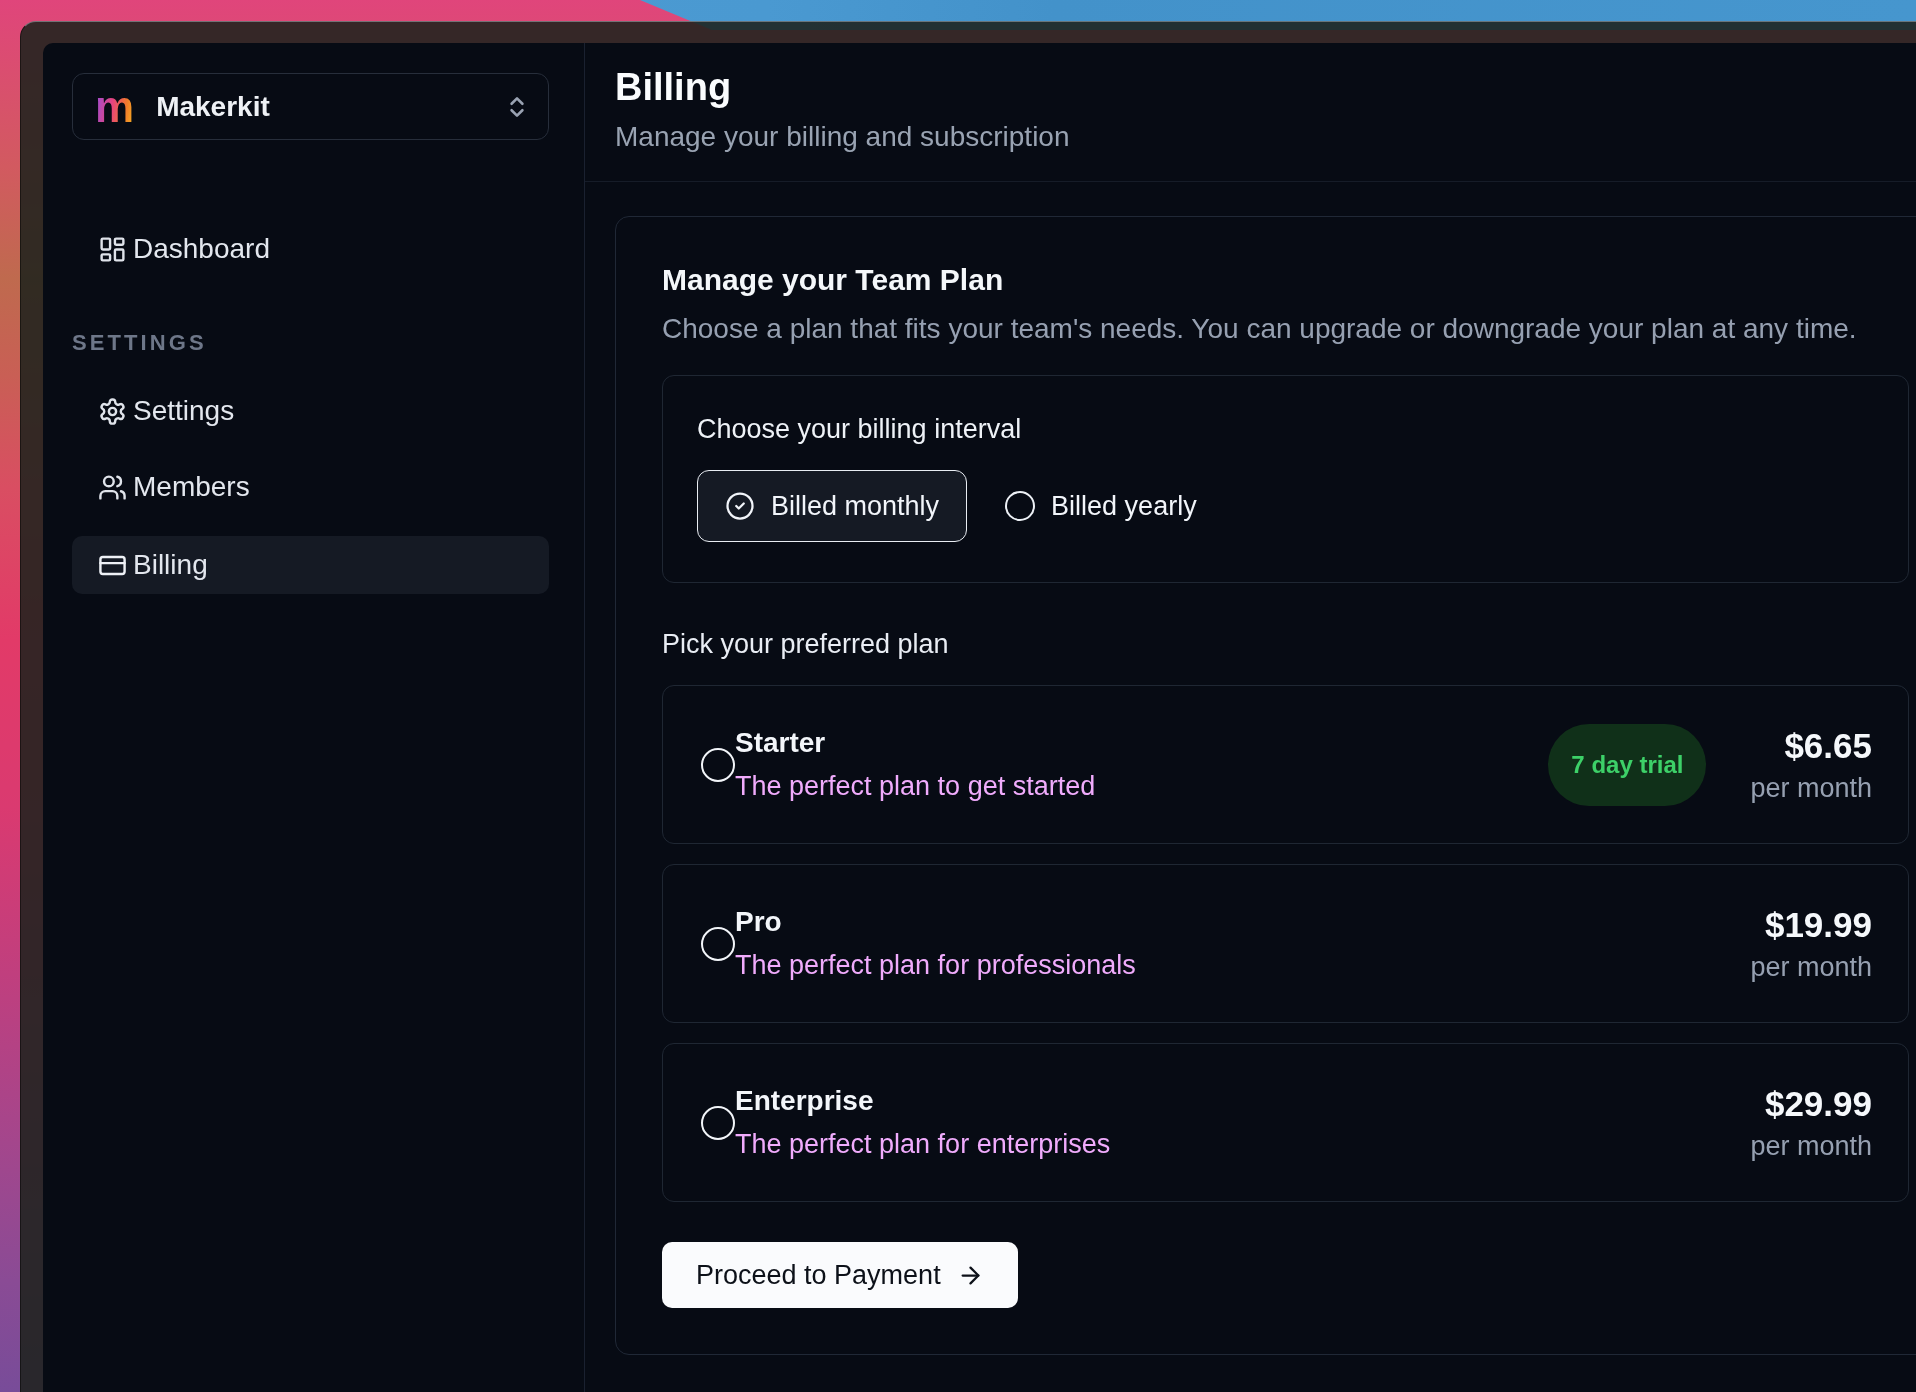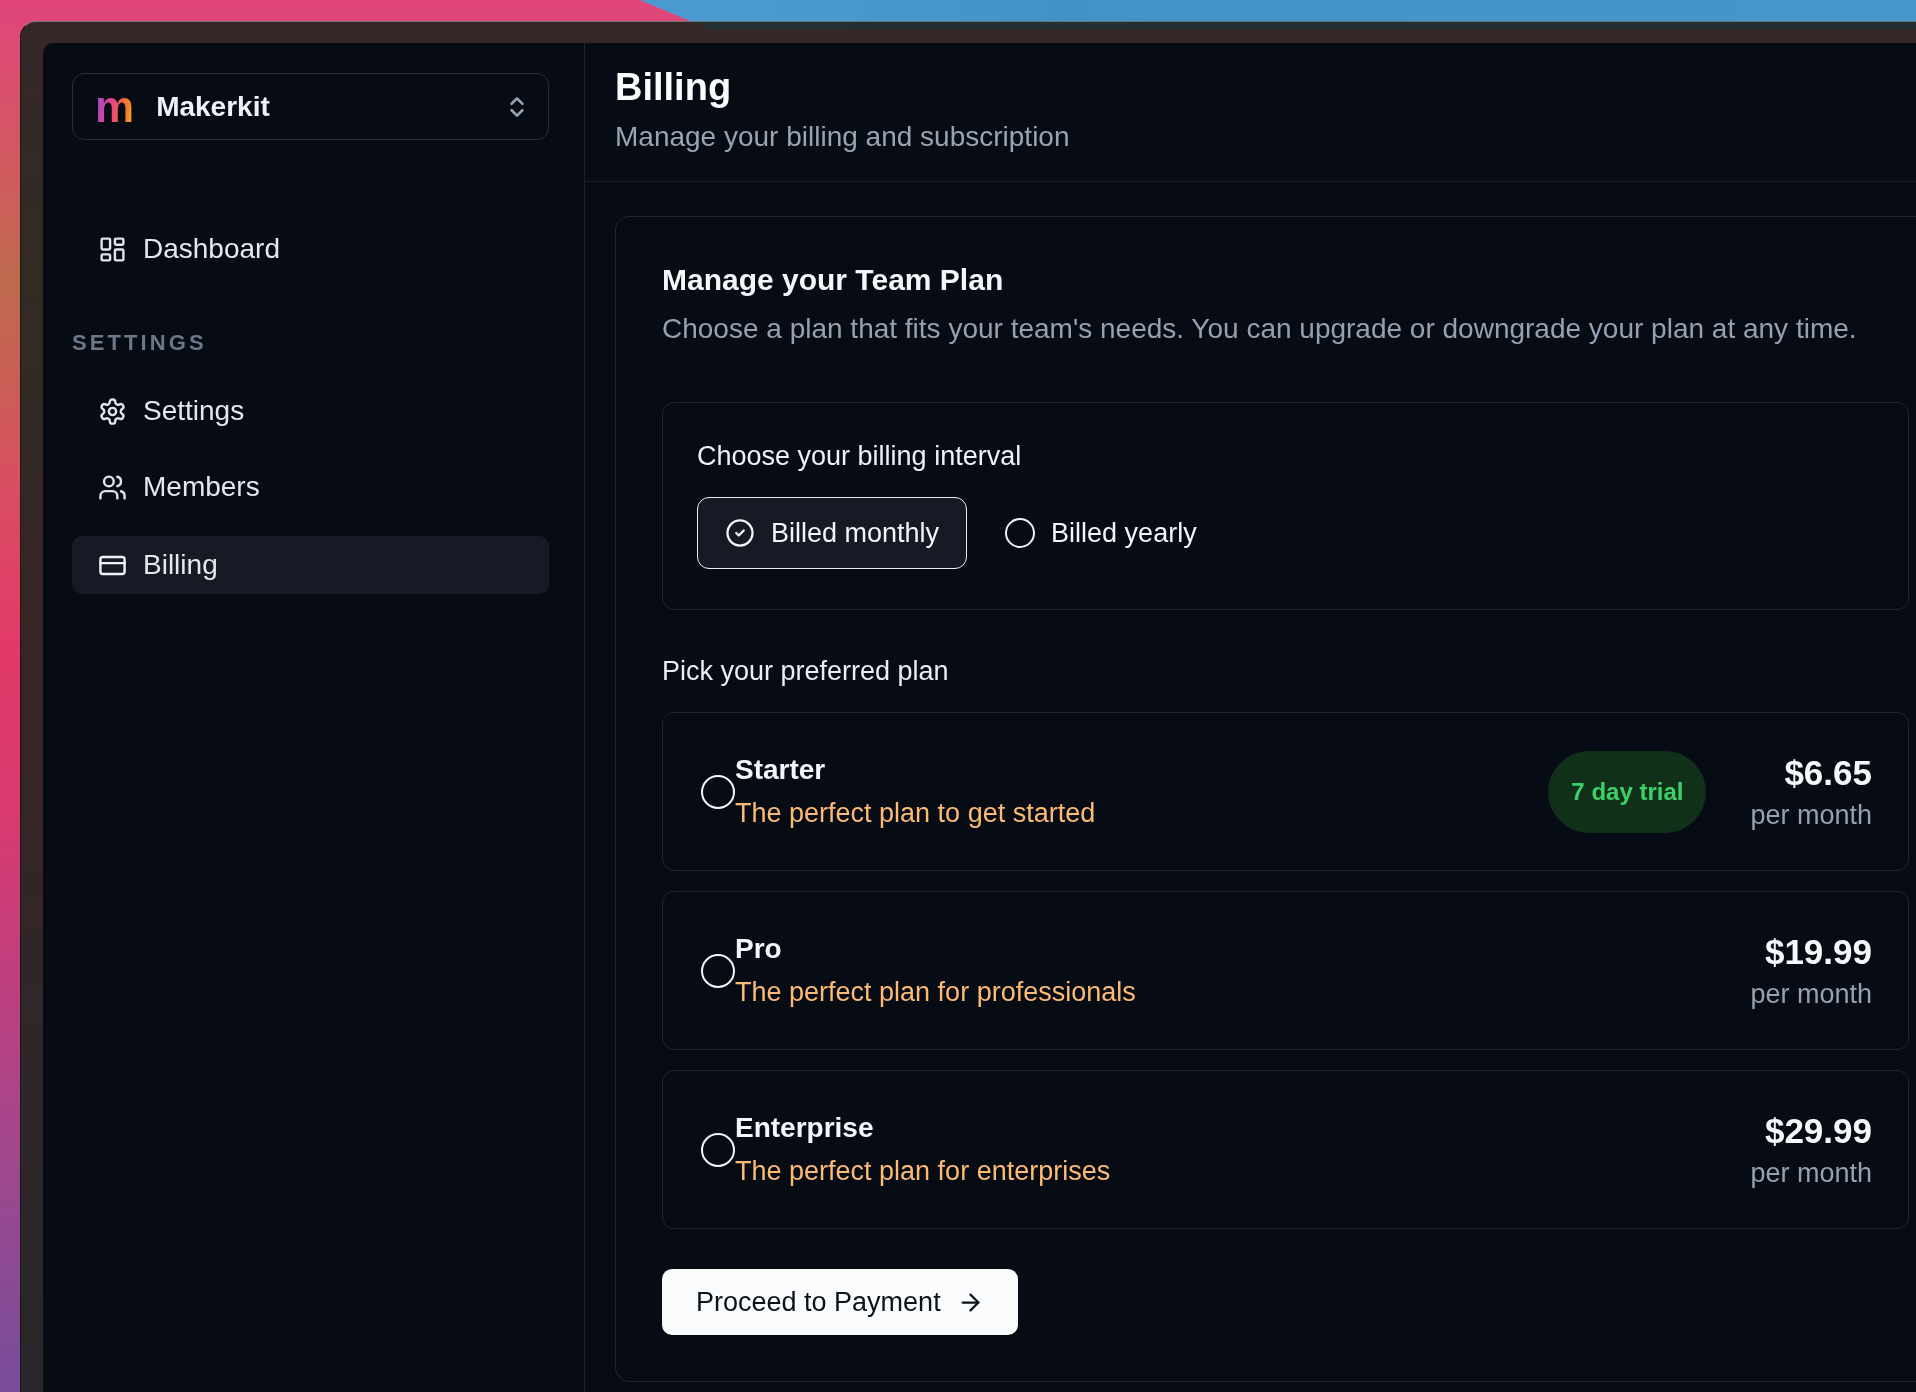--- a/index.html
+++ b/index.html
@@ -29,58 +29,58 @@
   .team-selector { height:67px; border:1px solid #272e3b; border-radius:12px;
     display:flex; align-items:center; padding:0 18px 0 22px; cursor:pointer; }
   .logo-m { font-size:44px; font-weight:700; line-height:1;
     background:linear-gradient(100deg,#9b4dd6 5%,#e8447c 45%,#f07a2b 75%,#f5b81f 100%);
     -webkit-background-clip:text; background-clip:text; color:transparent; margin-right:22px; }
   .team-name { font-size:28px; font-weight:600; color:#eef1f5; }
   .selector-chevrons { margin-left:auto; display:flex; }
 
   .nav-first { margin-top:82px; }
   .nav-item { height:54px; border-radius:10px; display:flex; align-items:center;
-    padding:0 26px; gap:16px; cursor:pointer; color:#e3e7ee; font-size:28px; }
+    padding:0 26px; gap:6px; cursor:pointer; color:#e3e7ee; font-size:28px; }
   .nav-item + .nav-item { margin-top:22px; }
   .nav-item.active { background:#151a24; height:58px; }
   .nav-icon { display:flex; align-items:center; }
   .section-label { margin:54px 0 28px 0; font-size:22px; font-weight:600;
     letter-spacing:0.14em; color:#6e7789; }
 
   
   .main { flex:1; min-width:0; }
   .page-header { padding:20px 0 0 30px; }
   .page-title { font-size:38px; font-weight:700; color:#fafcfe; line-height:48px; }
   .page-subtitle { font-size:28px; color:#99a3b2; margin-top:8px; line-height:36px; }
   .header-divider { margin-top:26px; height:1px; background:#161c28; }
 
   .plan-card { margin:34px -60px 0 30px; border:1px solid #202836; border-radius:14px;
     padding:44px 46px 46px 46px; }
   .card-title { font-size:30px; font-weight:700; color:#f4f7fa; line-height:38px; }
   .card-desc { font-size:28px; color:#96a0b1; margin-top:12px; line-height:36px; }
 
-  .interval-box { margin-top:55px; margin-right:49px; border:1px solid #1f2733;
+  .interval-box { margin-top:28px; margin-right:49px; border:1px solid #1f2733;
     border-radius:12px; padding:36px 26px 40px 34px; }
   .interval-title { font-size:27px; font-weight:500; color:#eef2f7; line-height:34px; }
   .interval-options { margin-top:24px; display:flex; align-items:center; gap:38px; }
   .interval-option { display:flex; align-items:center; gap:16px; cursor:pointer;
     font-size:27px; color:#f2f5fa; }
   .interval-option.selected { height:72px; padding:0 27px; border:1.5px solid #e9edf3;
     border-radius:12px; background:#151a24; }
   .radio-circle { width:30px; height:30px; border:2px solid #edf1f6; border-radius:50%; }
 
   .plans-title { margin-top:44px; font-size:27px; font-weight:500; color:#e9edf4; line-height:34px; }
   .plans { margin-top:24px; margin-right:49px; display:flex; flex-direction:column; gap:20px; }
   .plan-row { border:1px solid #1f2733; border-radius:12px; height:159px;
     display:flex; align-items:center; padding:0 36px 0 38px; cursor:pointer; }
   .plan-radio { width:34px; height:34px; border:2.5px solid #f2f5f9; border-radius:50%;
     flex:0 0 34px; }
   .plan-info { }
   .plan-name { font-size:28px; font-weight:600; color:#f3f6fa; line-height:34px; }
-  .plan-desc { font-size:27px; color:#fdba74; margin-top:9px; line-height:34px; }
+  .plan-desc { font-size:27px; color:#f0abfc; margin-top:9px; line-height:34px; }
   .plan-right { margin-left:auto; display:flex; align-items:center; gap:44px; }
   .trial-badge { background:#103019; color:#3dd068; font-size:24px; font-weight:700;
     padding:27px 23px; border-radius:999px; }
   .price-block { text-align:right; }
   .price { font-size:35px; font-weight:700; color:#f5f8fb; line-height:40px; }
   .period { font-size:27px; color:#96a0b1; margin-top:6px; line-height:32px; }
 
   .cta-button { margin-top:40px; display:inline-flex; align-items:center; gap:16px;
     height:66px; padding:0 34px; background:#fafbfd; color:#0d1119; border:none;
     border-radius:10px; font-size:27px; font-weight:500; cursor:pointer;

